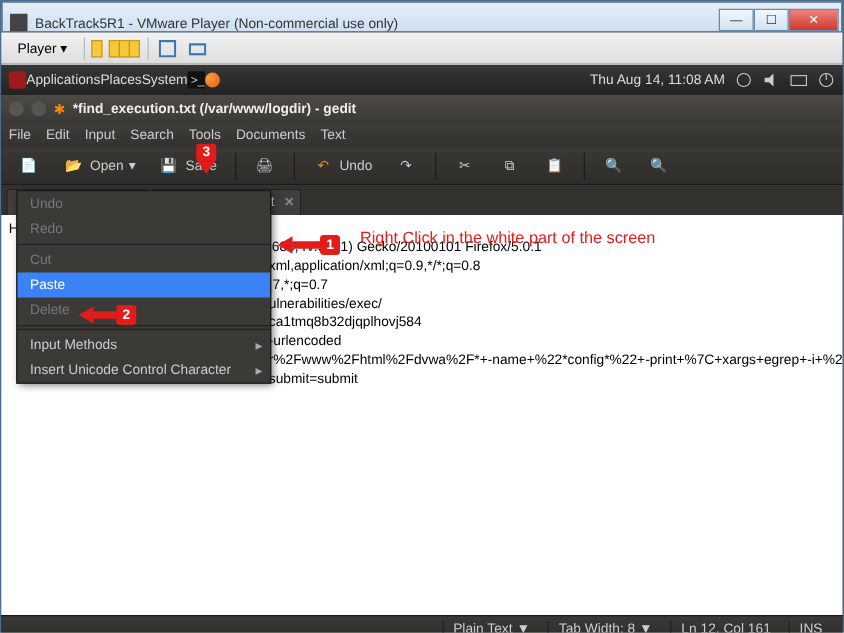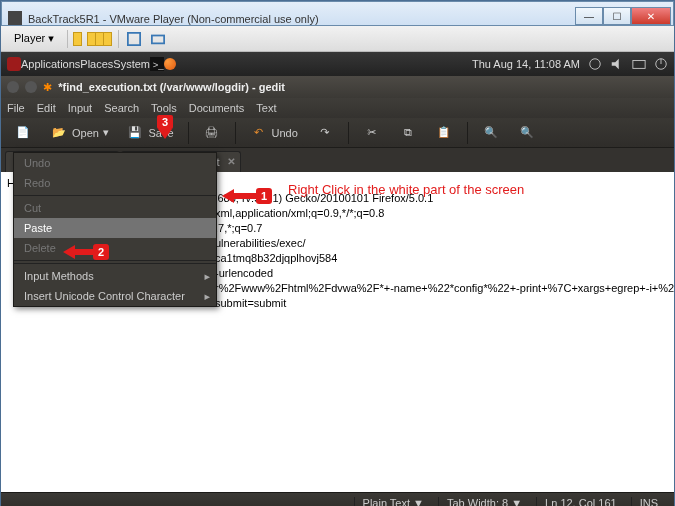--- a/index.html
+++ b/index.html
@@ -41,21 +41,21 @@
   .gedit-tabs{height:24px;background:#34322f;display:flex;align-items:flex-end;padding-left:4px;gap:0;}
   .gtab{background:#403e3a;color:#ddd;font-size:11px;padding:4px 20px 4px 8px;border:1px solid #222;border-bottom:none;position:relative;border-radius:3px 3px 0 0;margin-right:2px;}
   .gtab .x{position:absolute;right:4px;top:4px;color:#888;font-size:10px;font-weight:bold;}
 
   .editor{background:#fff;color:#000;font-family:"DejaVu Sans Mono","Courier New",monospace;font-size:11px;line-height:15px;padding:4px 6px;height:320px;overflow:hidden;white-space:pre;position:relative;}
   .editor .line{white-space:pre;}
 
   .context-menu{position:absolute;left:13px;top:152px;width:204px;background:#3c3a36;border:1px solid #1c1b19;box-shadow:2px 2px 6px rgba(0,0,0,.5);color:#ccc;font-size:11px;z-index:30;}
   .cm-item{padding:4px 10px;position:relative;}
   .cm-item.disabled{color:#777;}
-  .cm-item.highlight{background:#737373;color:#fff;}
+  .cm-item.highlight{background:#3b82f6;color:#fff;}
   .cm-sep{height:1px;background:#222;margin:2px 0;}
   .cm-item .arrow{position:absolute;right:6px;top:4px;color:#aaa;}
 
   .status{height:20px;background:linear-gradient(#3b3935,#2e2c29);color:#ccc;font-size:11px;display:flex;align-items:center;justify-content:flex-end;gap:6px;padding:0 8px;border-top:1px solid #1b1a18;}
   .status .cell{padding:0 8px;border-left:1px solid #222;}
   .ff-icon{width:12px;height:12px;background:radial-gradient(circle at 30% 30%,#ff9a3c,#e05a10);border-radius:6px;}
 
   
   .anno{position:absolute;z-index:50;display:flex;align-items:center;color:#e21b1b;font-weight:bold;font-size:13px;}
   .anno .num{background:#e21b1b;color:#fff;width:16px;height:16px;border-radius:3px;display:flex;align-items:center;justify-content:center;font-size:11px;}

